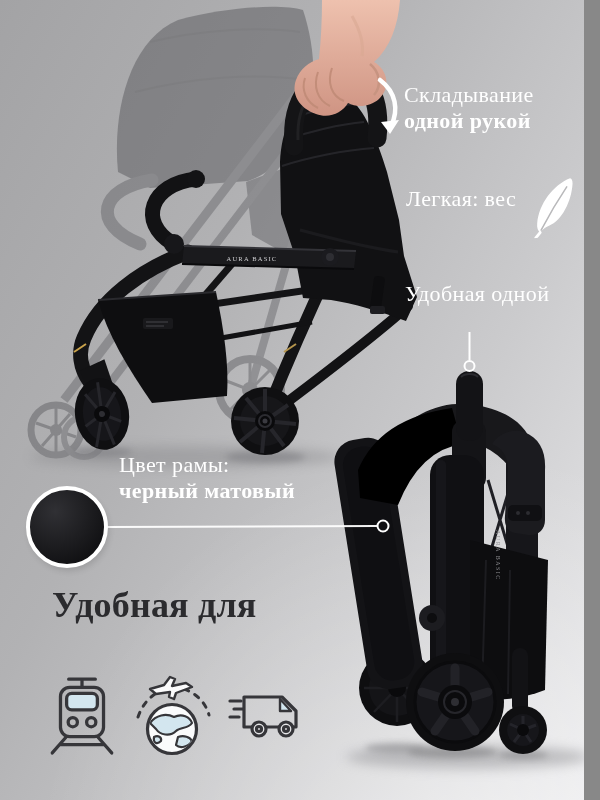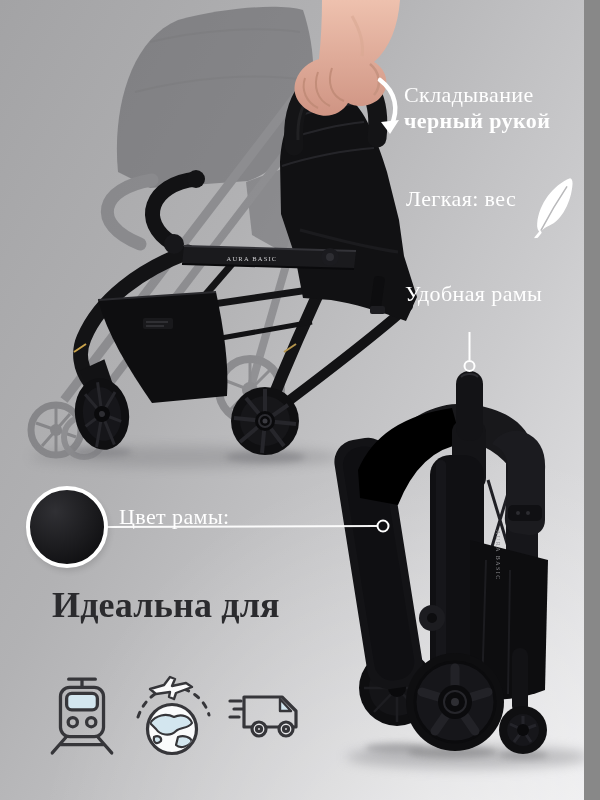--- a/index.html
+++ b/index.html
@@ -9,21 +9,21 @@
     background:
       radial-gradient(120% 90% at 80% 112%, rgba(255,255,255,.50), rgba(255,255,255,0) 62%),
       linear-gradient(118deg,#a3a3a5 0%,#b2b2b4 36%,#cbcbcd 68%,#e9e9eb 100%);
   }
   .scene{position:absolute;left:0;top:0;}
   .callout{position:absolute;color:#fff;font-size:22px;line-height:26px;letter-spacing:.4px;font-weight:400;white-space:nowrap;}
   .callout .b{font-weight:700;}
   #co-fold{left:404px;top:82px;}
   #co-weight{left:406px;top:186px;}
   #co-carry{left:405px;top:281px;}
-  #co-frame{left:119px;top:504px;}
+  #co-frame{left:119px;top:452px;}
   .overlay-icon{position:absolute;}
   #fold-arrow{left:372px;top:76px;}
   #feather{left:531px;top:178px;transform:rotate(-6deg);}
   #heading{position:absolute;left:52px;top:588px;color:#2b2b2e;font-size:36px;line-height:35px;font-weight:700;letter-spacing:.2px;white-space:nowrap;}
   #icon-row{position:absolute;left:48px;top:670px;width:270px;height:90px;display:flex;align-items:center;gap:14px;}
   .ticon{flex:0 0 auto;}
 </style>
 </head>
 <body>
 
@@ -220,44 +220,45 @@
   </svg>
 
   <div class="overlay-icon" id="fold-arrow">
     <svg width="32" height="62" viewBox="0 0 32 62">
       <path d="M 8 4 C 24 16 27 34 19 50" stroke="#fff" stroke-width="4.5" fill="none" stroke-linecap="round"></path>
       <polygon points="9,46 18,58 27,44" fill="#fff"></polygon>
     </svg>
   </div>
   <div class="callout" id="co-fold">
     <div>Складывание</div>
-    <div class="b">черный рукой</div>
+    <div class="b">одной рукой</div>
   </div>
 
   <div class="callout" id="co-weight">
     <div>Легкая: вес</div>
   </div>
   <div class="overlay-icon" id="feather">
     <svg width="46" height="58" viewBox="0 0 48 60">
       <path d="M 44 2 C 26 7 9 25 5 45 C 4 50 5 53 7 55 C 10 52 13 50 17 49 C 31 45 43 26 46 8 C 46.5 4.5 45.5 2.5 44 2 Z" fill="#fff"></path>
       <path d="M 8 53 C 18 38 30 22 40 10" stroke="#b9b9bb" stroke-width="1.6" fill="none"></path>
       <path d="M 7 55 L 2 60" stroke="#fff" stroke-width="3" stroke-linecap="round"></path>
     </svg>
   </div>
 
   <div class="callout" id="co-carry">
-    <div>Удобная рамы</div>
+    <div>Удобная одной</div>
   </div>
 
   <div class="callout" id="co-frame">
     <div>Цвет рамы:</div>
+    <div class="b">черный матовый</div>
   </div>
 
   <div id="heading">
-    <div>Идеальна для</div>
+    <div>Удобная для</div>
   </div>
 
   <div id="icon-row">
 
     <svg class="ticon" width="68" height="82" viewBox="0 0 66 80">
       <g stroke="#36363a" stroke-width="3.2" fill="none" stroke-linecap="round" stroke-linejoin="round">
         <path d="M 20 5 H 46 M 33 5 V 13"></path>
         <rect x="12" y="13" width="42" height="48" rx="9"></rect>
         <rect x="18" y="19" width="30" height="16" rx="5" fill="#d3e6ef"></rect>
         <circle cx="24" cy="47" r="4.5"></circle>

